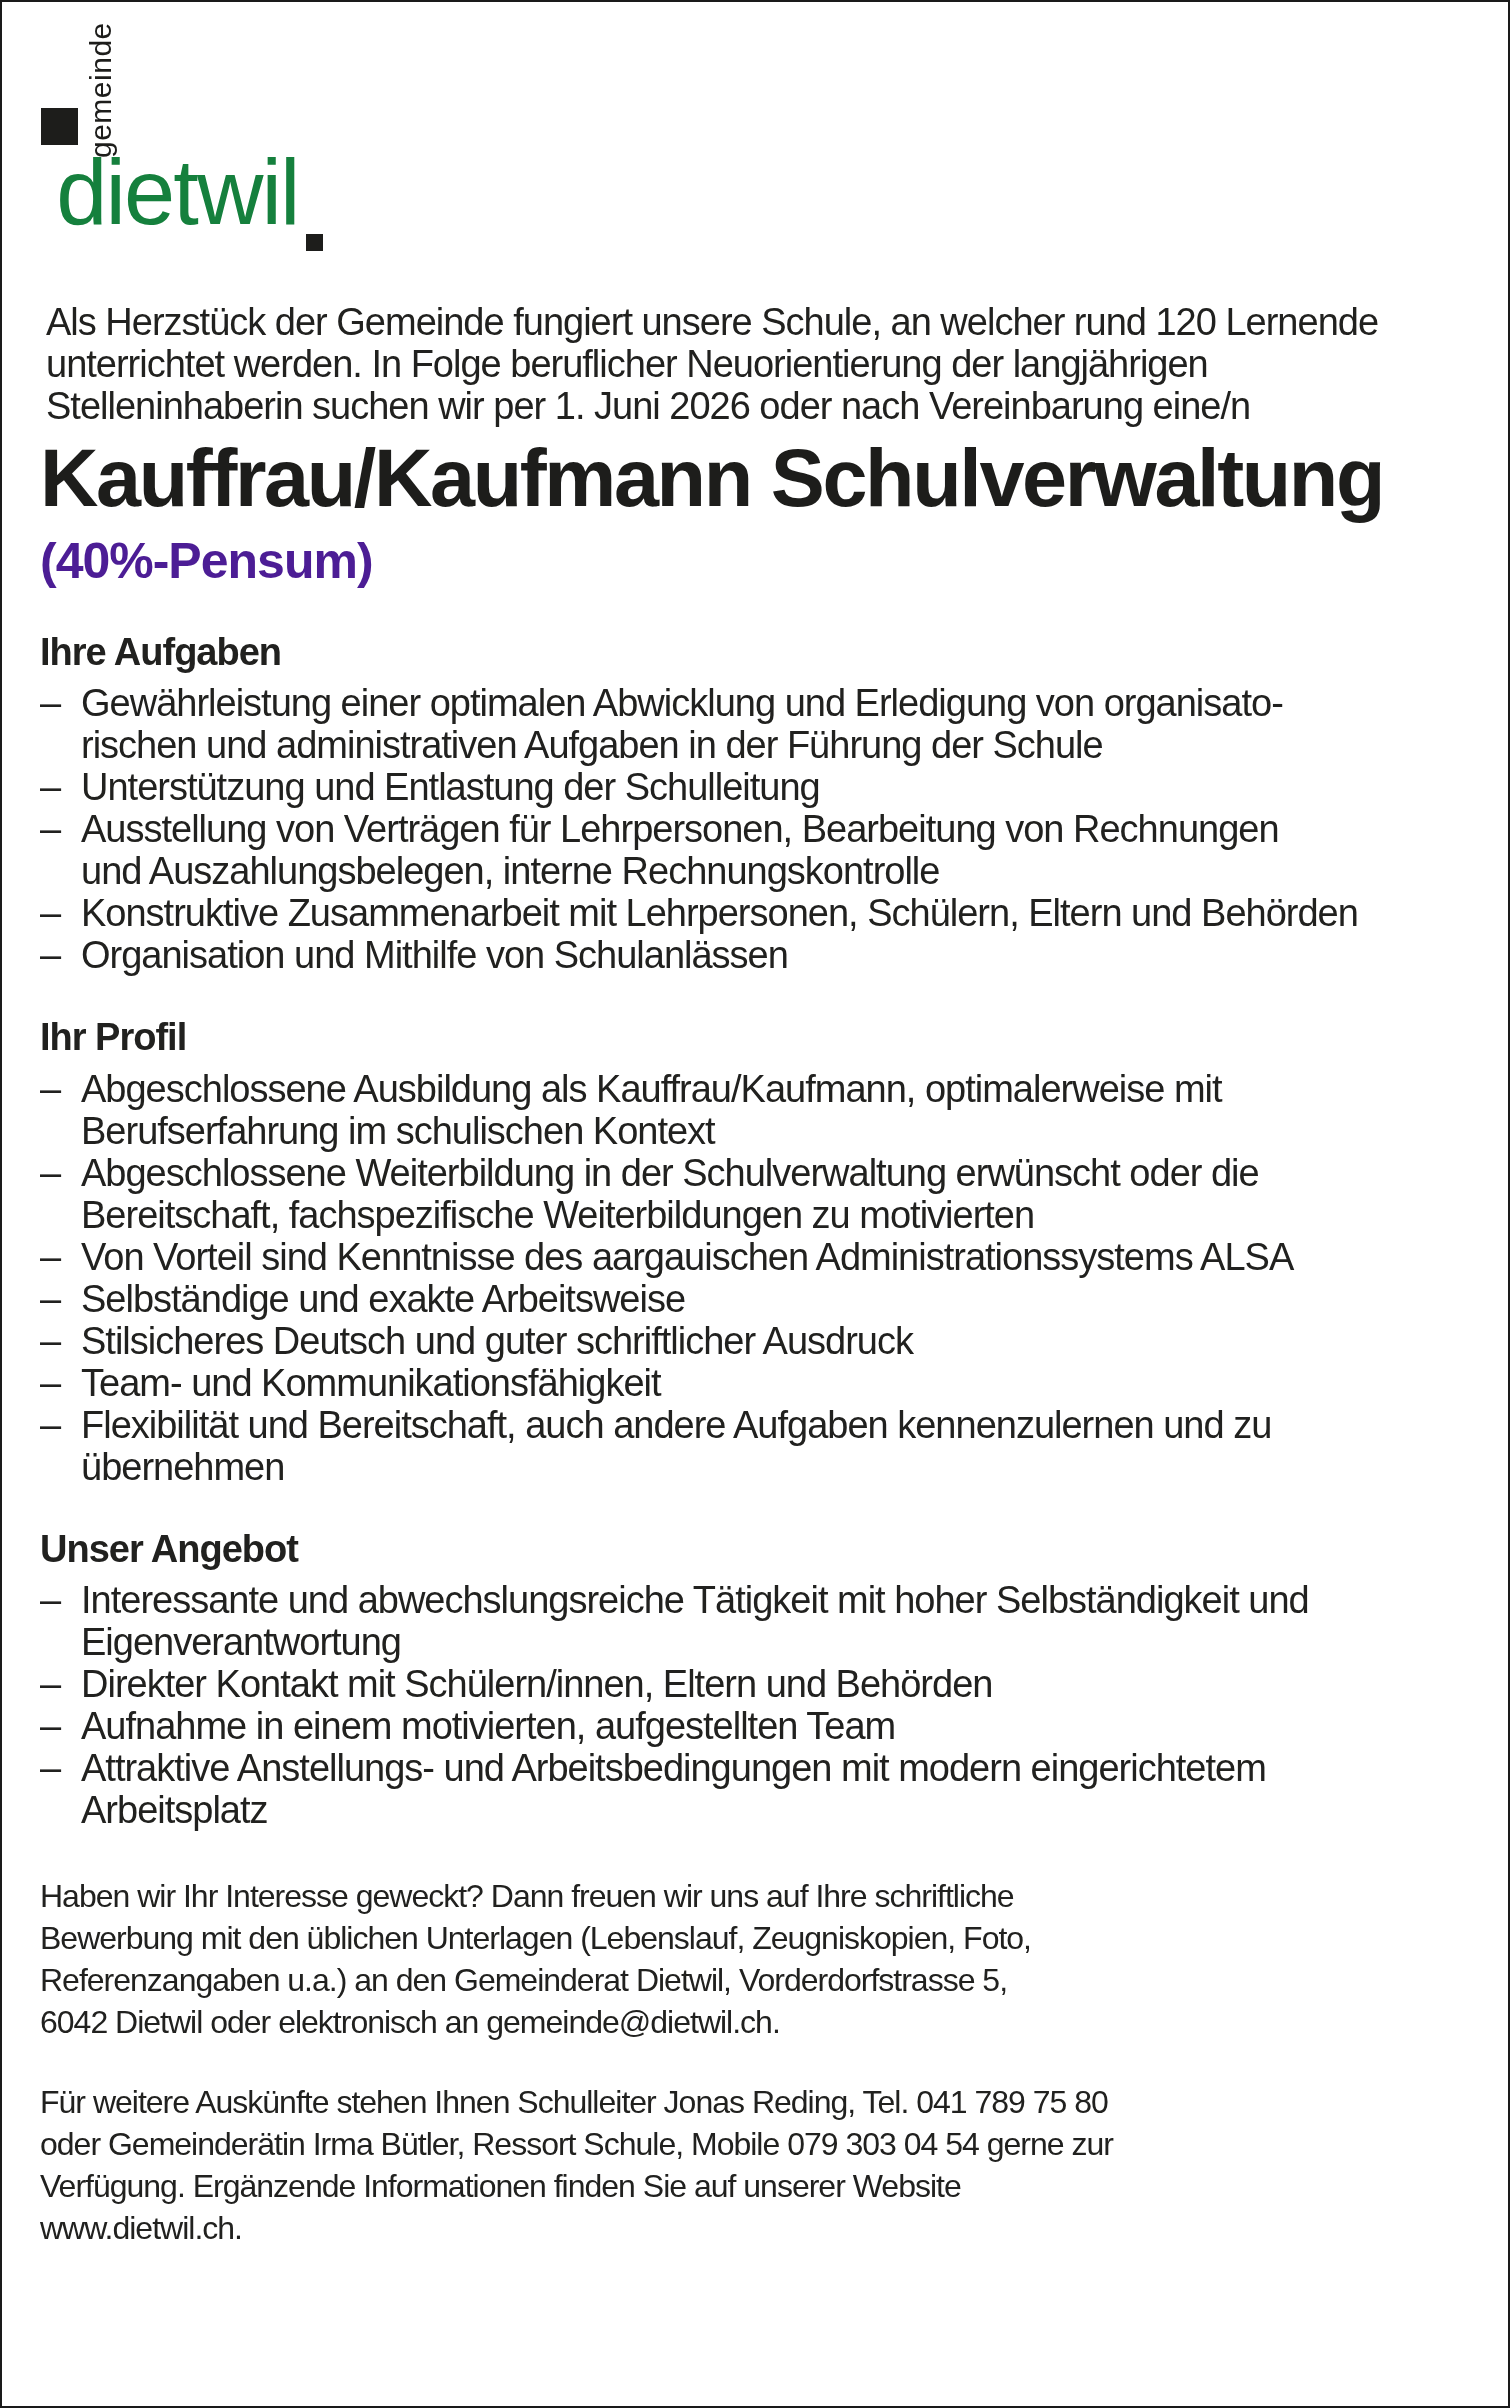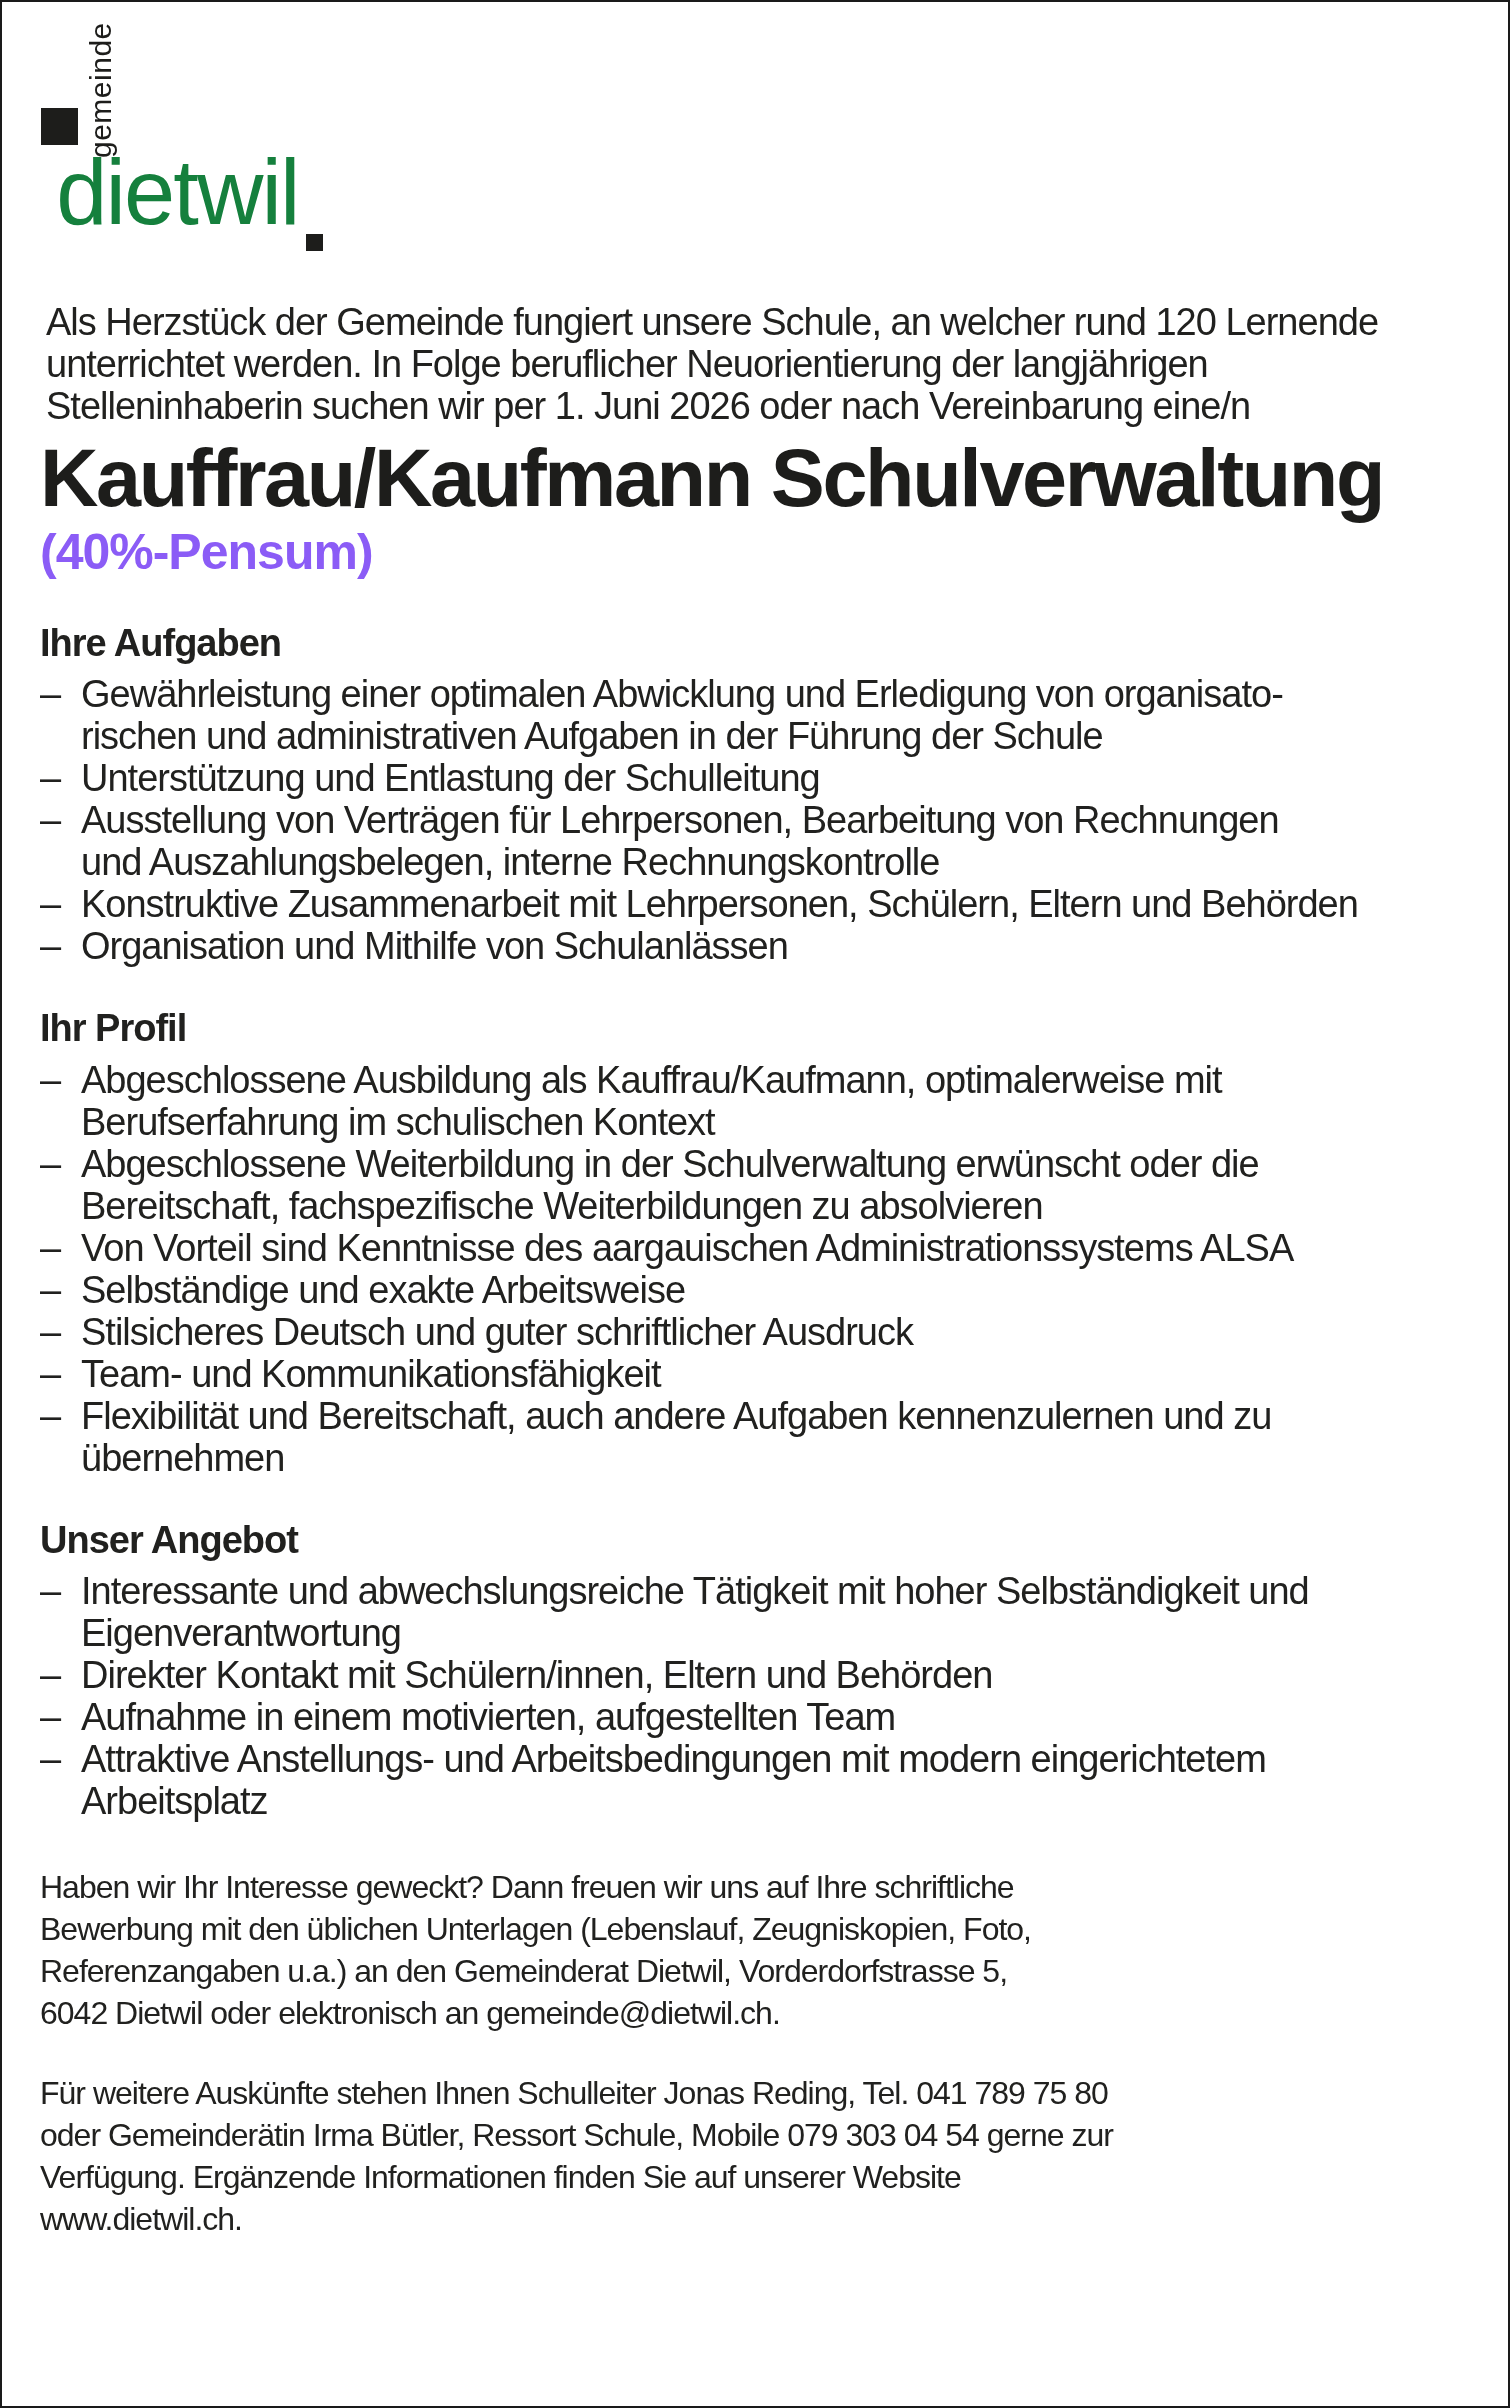--- a/index.html
+++ b/index.html
@@ -23,21 +23,21 @@
     writing-mode:vertical-rl;transform:rotate(180deg);
     font-size:30px;font-weight:400;letter-spacing:0.5px;color:#1d1d1b;
   }
   .logo-name{
     position:absolute;left:16.3px;top:144px;
     font-size:92px;line-height:1;font-weight:300;letter-spacing:-1.9px;color:#15803d;
   }
   
   .intro{margin-top:38px;font-size:38px;line-height:42px;letter-spacing:-1px;white-space:pre;margin-left:6px;}
   .job-title{margin-top:9px;font-size:81px;line-height:1.05;font-weight:bold;letter-spacing:-2.4px;color:#1d1d1b;}
-  .job-pensum{margin-top:3px;font-size:50px;line-height:1.15;font-weight:bold;letter-spacing:-1px;color:#8b5cf6;}
+  .job-pensum{margin-top:12px;font-size:50px;line-height:1.15;font-weight:bold;letter-spacing:-1px;color:#4c1d95;}
   .section{margin-top:40px;}
   .section-heading{font-size:38px;line-height:42px;font-weight:bold;letter-spacing:-1px;margin:0 0 9.6px 0;}
   .bullet-item{display:flex;font-size:38px;line-height:42px;letter-spacing:-1px;}
   .bullet-dash{flex:0 0 41px;}
   .bullet-text{white-space:pre;}
   .closing{font-size:32px;line-height:42px;letter-spacing:-1px;white-space:pre;}
   .closing.first{margin-top:44px;}
   .closing.second{margin-top:38px;}
   .footer{margin-top:46px;display:flex;justify-content:space-between;font-size:38px;line-height:42px;letter-spacing:-1px;}
 </style>
@@ -89,21 +89,21 @@
       <div class="section">
         <div class="section-heading">Ihr Profil</div>
         <div class="bullet-item">
           <span class="bullet-dash">–</span>
           <span class="bullet-text">Abgeschlossene Ausbildung als Kauffrau/Kaufmann, optimalerweise mit
 Berufserfahrung im schulischen Kontext</span>
         </div>
         <div class="bullet-item">
           <span class="bullet-dash">–</span>
           <span class="bullet-text">Abgeschlossene Weiterbildung in der Schulverwaltung erwünscht oder die
-Bereitschaft, fachspezifische Weiterbildungen zu absolvieren</span>
+Bereitschaft, fachspezifische Weiterbildungen zu motivierten</span>
         </div>
         <div class="bullet-item">
           <span class="bullet-dash">–</span>
           <span class="bullet-text">Von Vorteil sind Kenntnisse des aargauischen Administrationssystems ALSA</span>
         </div>
         <div class="bullet-item">
           <span class="bullet-dash">–</span>
           <span class="bullet-text">Selbständige und exakte Arbeitsweise</span>
         </div>
         <div class="bullet-item">

